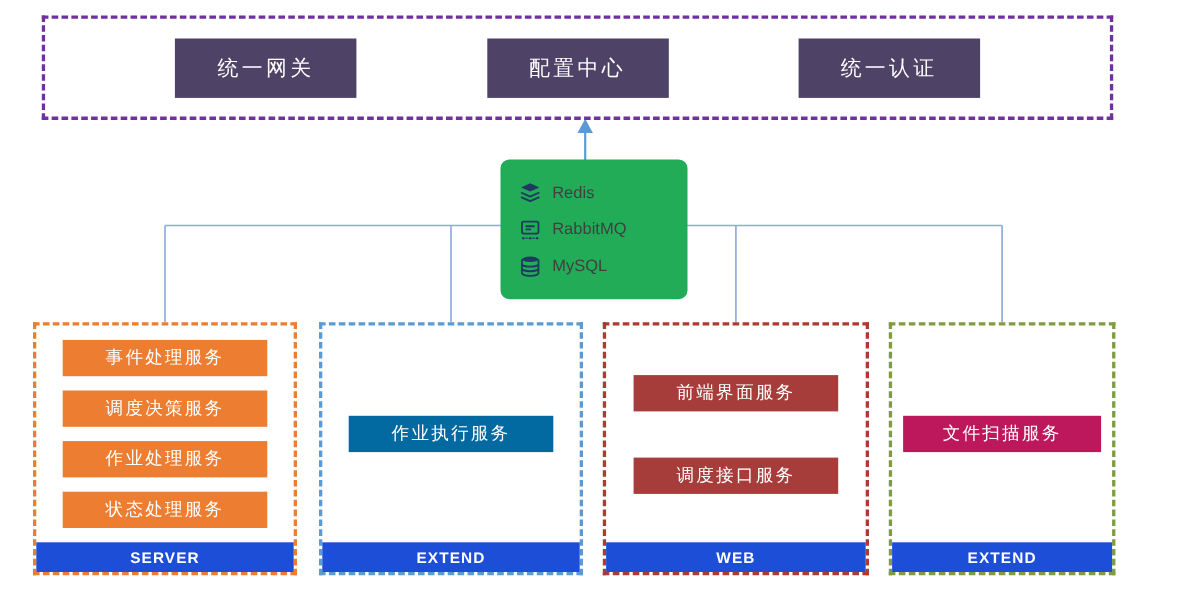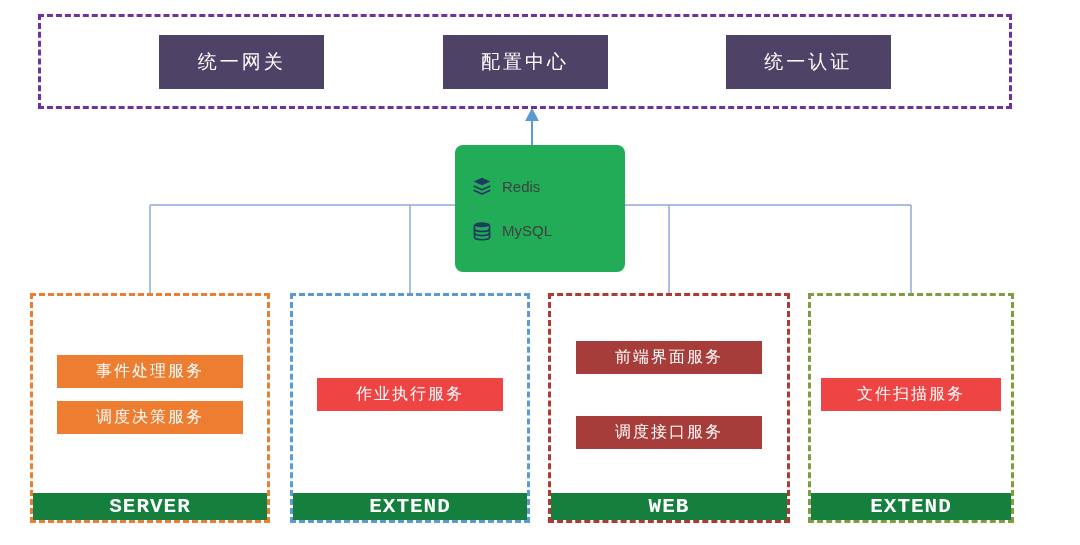--- a/index.html
+++ b/index.html
@@ -46,28 +46,28 @@
     display: flex; flex-direction: column; align-items: center; justify-content: center; gap: 13px;
   }
   .g-web .services { gap: 42px; }
 
   .svc {
     width: 186px; height: 33px; color: #ffffff; font-size: 16px; letter-spacing: 2px;
     display: flex; align-items: center; justify-content: center;
   }
   .g-extend .svc { width: 180px; }
   .svc-server { background: #ED7D31; }
-  .svc-agent  { background: #ef4444; }
+  .svc-agent  { background: #0369a1; }
   .svc-web    { background: #A63D3B; }
-  .svc-extend { background: #ef4444; }
+  .svc-extend { background: #be185d; }
 
   .group-label {
     position: absolute; left: 0; right: 0; bottom: 0; height: 27px;
-    background: #15803d; color: #ffffff; font-size: 21px; font-weight: 600; letter-spacing: 1px;
-    display: flex; align-items: center; justify-content: center; font-family: Liberation Mono, monospace;
+    background: #1d4ed8; color: #ffffff; font-size: 14px; font-weight: 600; letter-spacing: 1px;
+    display: flex; align-items: center; justify-content: center;
   }
 </style>
 </head>
 <body>
 
 <div class="canvas">
 
   <svg class="lines" width="1080" height="545" viewBox="0 0 1080 545">
     <g stroke="#8FAADC" stroke-width="1.5" fill="none">
       <path d="M150 205 H911"></path>
@@ -94,35 +94,50 @@
         <svg width="20" height="20" viewBox="0 0 24 24" fill="none" stroke="#1E3A5F" stroke-width="2" stroke-linejoin="round">
           <path d="M12 2 22 6.5 12 11 2 6.5z" fill="#1E3A5F" stroke="none"></path>
           <path d="M2 12l10 4.5L22 12"></path>
           <path d="M2 17l10 4.5L22 17"></path>
         </svg>
       </span>
       <span>Redis</span>
     </div>
     <div class="mw-row">
       <span class="mw-icon">
+        <svg width="20" height="20" viewBox="0 0 24 24" fill="none" stroke="#1E3A5F" stroke-width="2">
+          <rect x="3" y="3" width="18" height="13" rx="2"></rect>
+          <path d="M7 8h10M7 11.5h6"></path>
+          <circle cx="4.5" cy="21" r="1.3" fill="#1E3A5F" stroke="none"></circle>
+          <circle cx="12" cy="21" r="1.3" fill="#1E3A5F" stroke="none"></circle>
+          <circle cx="19.5" cy="21" r="1.3" fill="#1E3A5F" stroke="none"></circle>
+          <path d="M6.5 21h3.5M14 21h3.5" stroke-width="1"></path>
+        </svg>
+      </span>
+      <span>RabbitMQ</span>
+    </div>
+    <div class="mw-row">
+      <span class="mw-icon">
         <svg width="20" height="20" viewBox="0 0 24 24" fill="#1E3A5F">
           <ellipse cx="12" cy="4.5" rx="9" ry="3"></ellipse>
           <path d="M3 4.5v5c0 1.66 4.03 3 9 3s9-1.34 9-3v-5" fill="none" stroke="#1E3A5F" stroke-width="2"></path>
           <path d="M3 9.5v5c0 1.66 4.03 3 9 3s9-1.34 9-3v-5" fill="none" stroke="#1E3A5F" stroke-width="2"></path>
           <path d="M3 14.5v5c0 1.66 4.03 3 9 3s9-1.34 9-3v-5" fill="none" stroke="#1E3A5F" stroke-width="2"></path>
         </svg>
       </span>
       <span>MySQL</span>
     </div>
   </div>
 
   <div class="group g-server">
     <div class="services">
       <div class="svc svc-server">事件处理服务</div>
       <div class="svc svc-server">调度决策服务</div>
+      <div class="svc svc-server">作业处理服务</div>
+      <div class="svc svc-server">状态处理服务</div>
     </div>
     <div class="group-label">SERVER</div>
   </div>
 
   <div class="group g-agent">
     <div class="services">
       <div class="svc svc-agent">作业执行服务</div>
     </div>
     <div class="group-label">EXTEND</div>
   </div>

